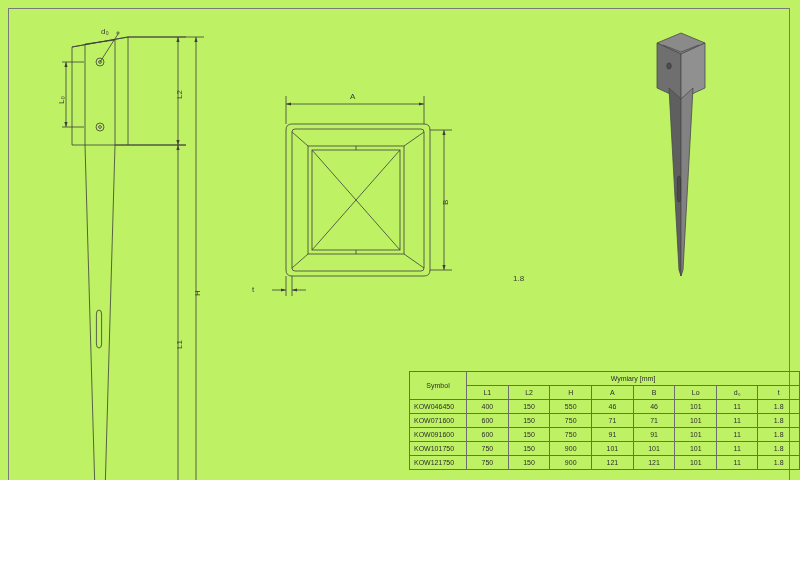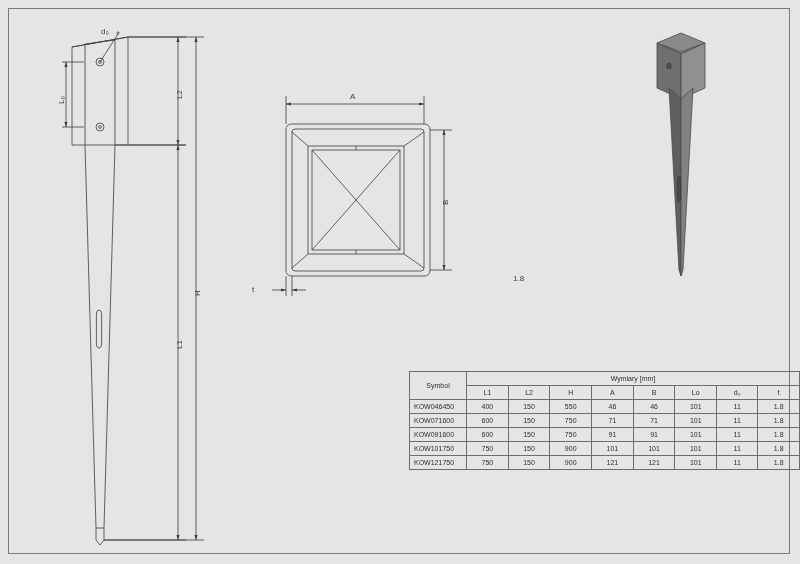--- a/index.html
+++ b/index.html
@@ -6,22 +6,22 @@
     margin: 0;
     padding: 0;
     background: #ffffff;
   }
   body {
     font-family: "Liberation Sans", sans-serif;
   }
   #sheet {
     position: relative;
     width: 800px;
-    height: 564px;
-    background: #e5e5e5;
+    height: 480px;
+    background: #bef264;
     overflow: hidden;
   }
   .frame {
     position: absolute;
     left: 8px;
     top: 8px;
     width: 782px;
     height: 546px;
     border: 1px solid #7a7a7a;
     box-sizing: border-box;

